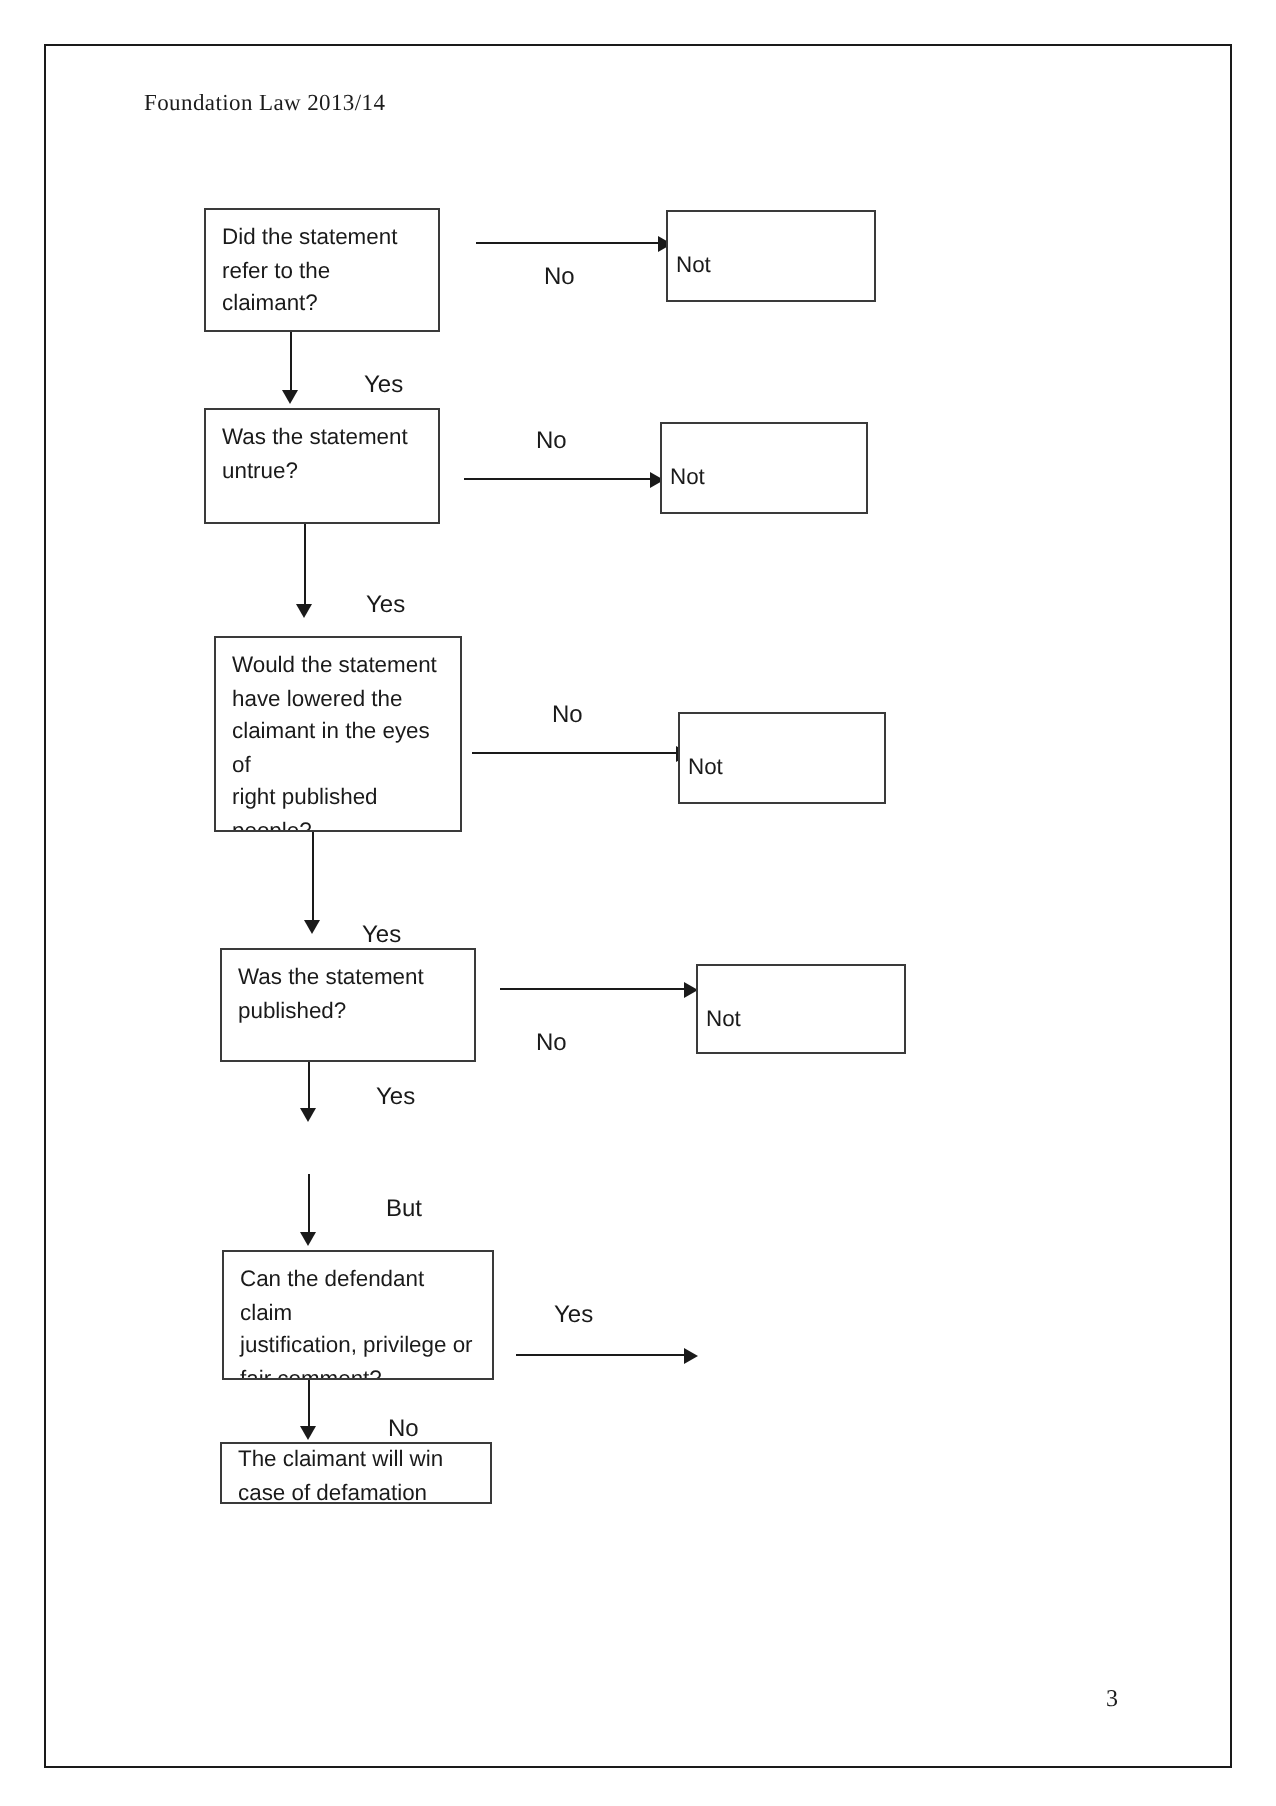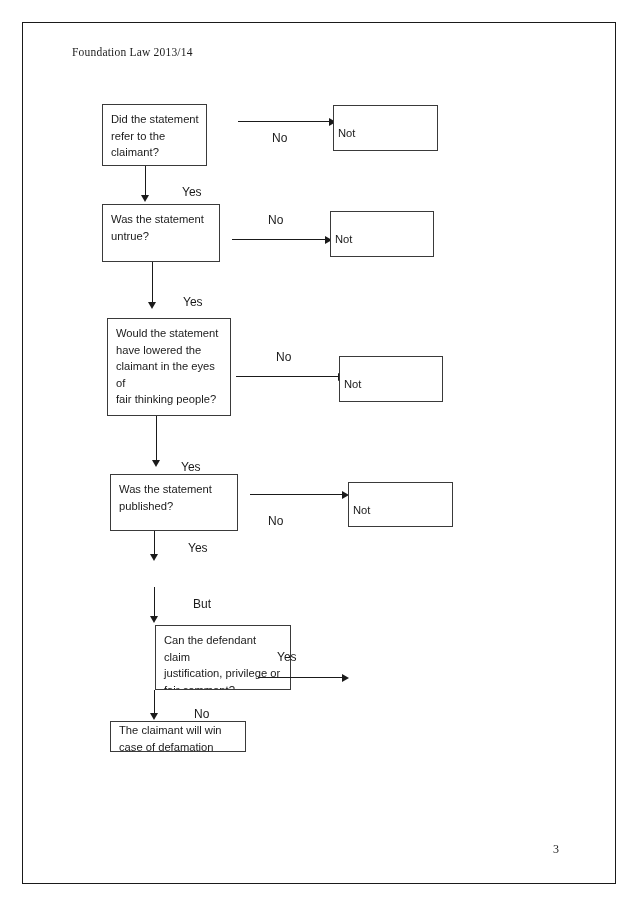--- a/index.html
+++ b/index.html
@@ -112,21 +112,21 @@
 </style>
 </head>
 <body>
 
 <div id="screen">
 
   <div id="page"></div>
 
   <div class="doc-header">Foundation Law 2013/14</div>
 
-  <div class="box left-text" style="left:102px; top:104px; width:105px; height:62px;">
+  <div class="box left-text" style="left:102px; top:104px; width:118px; height:62px;">
     <span class="txt">Did the statement
 refer to the
 claimant?</span>
   </div>
 
   <div class="hline" style="left:238px; top:121px; width:92px;"></div>
   <div class="arrow-right" style="left:329px; top:117.5px;"></div>
   <div class="edge-label" style="left:272px; top:131px;">No</div>
 
   <div class="box center-text terminal" style="left:333px; top:105px; width:105px; height:46px;">
@@ -155,21 +155,21 @@
   </div>
 
   <div class="vline" style="left:152px; top:262px; height:42px;"></div>
   <div class="arrow-down" style="left:148px; top:302px;"></div>
   <div class="edge-label" style="left:183px; top:295px;">Yes</div>
 
   <div class="box left-text" style="left:107px; top:318px; width:124px; height:98px;">
     <span class="txt">Would the statement
 have lowered the
 claimant in the eyes of
-fair thinking people?</span>
+right published people?</span>
   </div>
 
   <div class="hline" style="left:236px; top:376px; width:103px;"></div>
   <div class="arrow-right" style="left:338px; top:372.5px;"></div>
   <div class="edge-label" style="left:276px; top:350px;">No</div>
 
   <div class="box center-text terminal" style="left:339px; top:356px; width:104px; height:46px;">
     <span class="txt">Not
 
 Defamation</span>
@@ -196,21 +196,21 @@
 
   <div class="vline" style="left:154px; top:531px; height:25px;"></div>
   <div class="arrow-down" style="left:150px; top:554px;"></div>
   <div class="edge-label" style="left:188px; top:541px;">Yes</div>
 
 
   <div class="vline" style="left:154px; top:587px; height:31px;"></div>
   <div class="arrow-down" style="left:150px; top:616px;"></div>
   <div class="edge-label" style="left:193px; top:597px;">But</div>
 
-  <div class="box left-text" style="left:111px; top:625px; width:136px; height:65px;margin-left:44px;">
+  <div class="box left-text" style="left:111px; top:625px; width:136px; height:65px;">
     <span class="txt">Can the defendant claim
 justification, privilege or
 fair comment?</span>
   </div>
 
   <div class="hline" style="left:258px; top:677px; width:86px;"></div>
   <div class="arrow-right" style="left:342px; top:673.5px;"></div>
   <div class="edge-label" style="left:277px; top:650px;">Yes</div>
 
 

